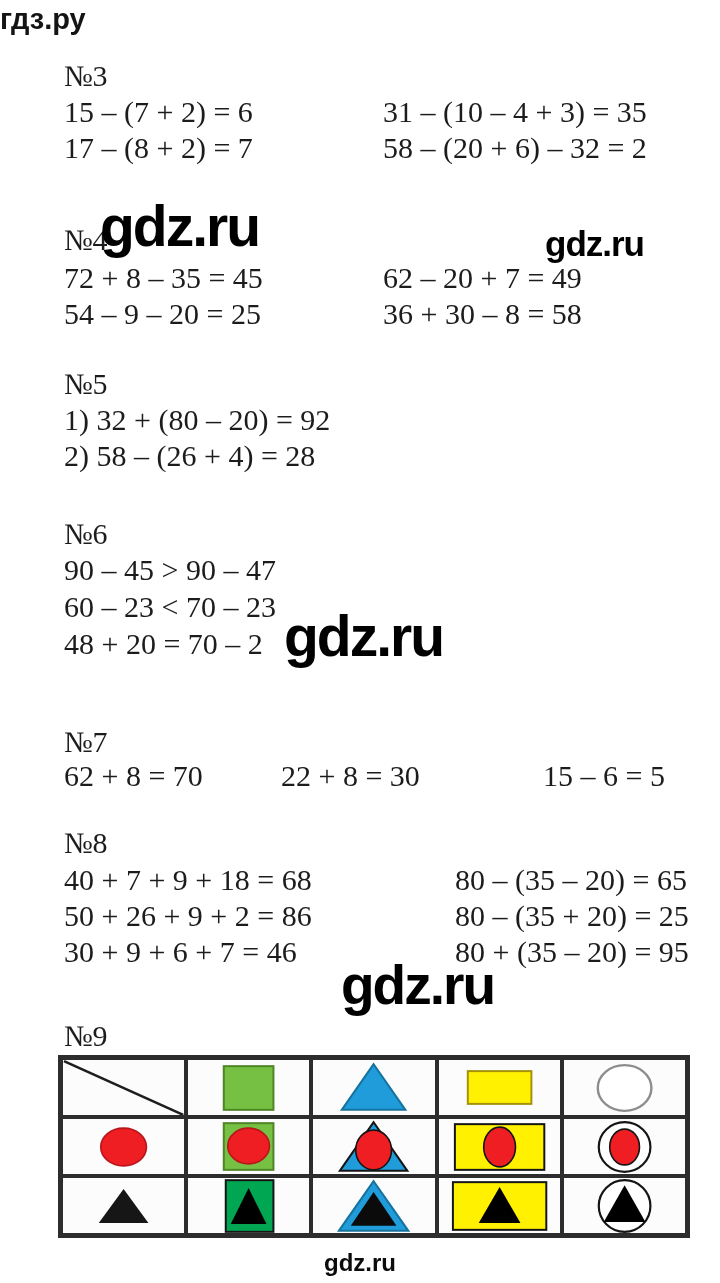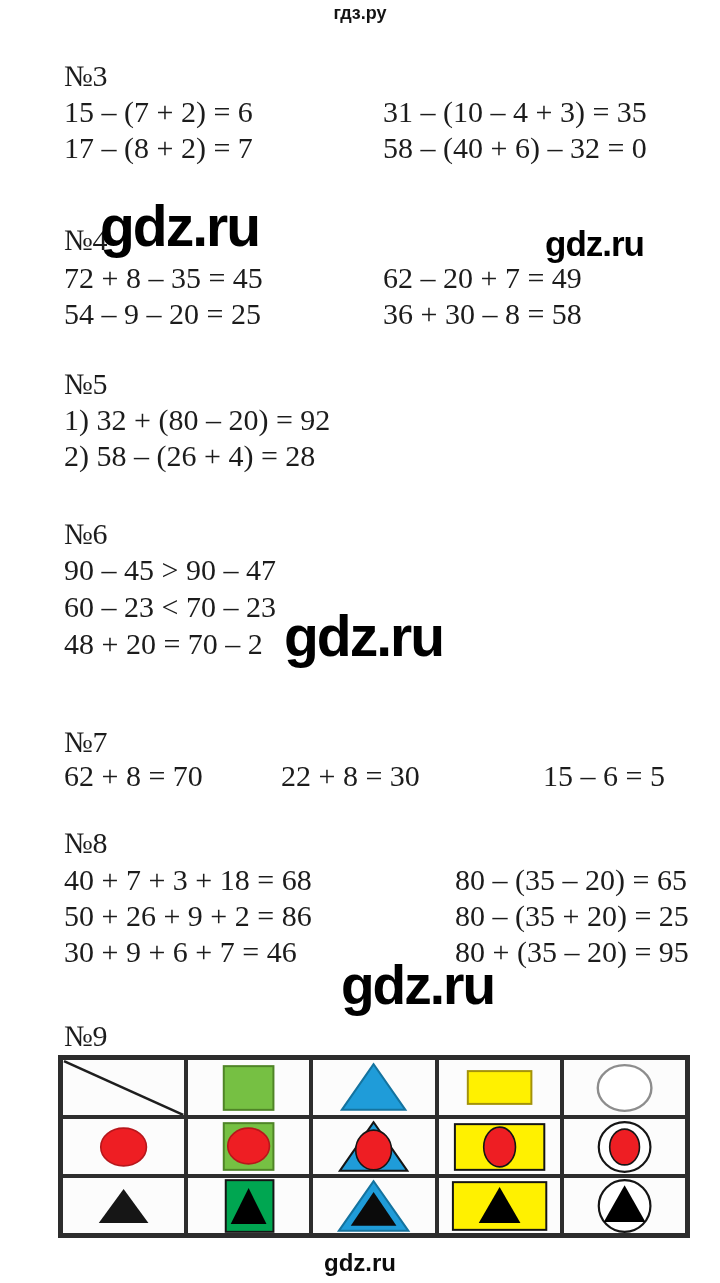--- a/index.html
+++ b/index.html
@@ -1,23 +1,23 @@
 <!DOCTYPE html>
 <html><head>
 <meta charset="utf-8">
 <style>
   html,body{margin:0;padding:0;}
   body{
     width:720px;height:1283px;position:relative;background:#ffffff;overflow:hidden;
     font-family:"Liberation Serif","DejaVu Serif",serif;
   }
   .site-header{
-    position:absolute;top:3px;left:0;width:720px;text-align:center;
+    position:absolute;top:3px;left:0;width:720px;text-align:left;
     font-family:"Liberation Sans","DejaVu Sans",sans-serif;font-weight:bold;
-    font-size:18px;color:#141414;
+    font-size:29px;color:#141414;
   }
   .lbl,.eq{
     position:absolute;font-size:30px;color:#1c1c1c;white-space:pre;line-height:32px;
   }
   .colL{left:64px}
   .colR{left:383px}
   .colR8{left:455px}
   .wm{
     position:absolute;font-family:"Liberation Sans","DejaVu Sans",sans-serif;
     font-weight:bold;color:#000;letter-spacing:-2px;line-height:1;
@@ -42,21 +42,21 @@
 </style>
 </head>
 <body>
 
 <div class="site-header">гдз.ру</div>
 
 <div class="lbl colL" style="top:60px">№3</div>
 <div class="eq colL" style="top:96px">15 – (7 + 2) = 6</div>
 <div class="eq colR" style="top:96px">31 – (10 – 4 + 3) = 35</div>
 <div class="eq colL" style="top:132px">17 – (8 + 2) = 7</div>
-<div class="eq colR" style="top:132px">58 – (40 + 6) – 32 = 0</div>
+<div class="eq colR" style="top:132px">58 – (20 + 6) – 32 = 2</div>
 
 <div class="lbl colL" style="top:224px">№4</div>
 <div class="wm wm-big" style="top:198px;left:100px">gdz.ru</div>
 <div class="wm wm-small" style="top:226px;left:545px">gdz.ru</div>
 <div class="eq colL" style="top:262px">72 + 8 – 35 = 45</div>
 <div class="eq colR" style="top:262px">62 – 20 + 7 = 49</div>
 <div class="eq colL" style="top:298px">54 – 9 – 20 = 25</div>
 <div class="eq colR" style="top:298px">36 + 30 – 8 = 58</div>
 
 <div class="lbl colL" style="top:368px">№5</div>
@@ -68,21 +68,21 @@
 <div class="eq colL" style="top:591px">60 – 23 &lt; 70 – 23</div>
 <div class="eq colL" style="top:628px">48 + 20 = 70 – 2</div>
 <div class="wm wm-big" style="top:608px;left:284px">gdz.ru</div>
 
 <div class="lbl colL" style="top:726px">№7</div>
 <div class="eq" style="top:760px;left:64px">62 + 8 = 70</div>
 <div class="eq" style="top:760px;left:281px">22 + 8 = 30</div>
 <div class="eq" style="top:760px;left:543px">15 – 6 = 5</div>
 
 <div class="lbl colL" style="top:827px">№8</div>
-<div class="eq colL" style="top:864px">40 + 7 + 3 + 18 = 68</div>
+<div class="eq colL" style="top:864px">40 + 7 + 9 + 18 = 68</div>
 <div class="eq colR8" style="top:864px">80 – (35 – 20) = 65</div>
 <div class="eq colL" style="top:900px">50 + 26 + 9 + 2 = 86</div>
 <div class="eq colR8" style="top:900px">80 – (35 + 20) = 25</div>
 <div class="eq colL" style="top:936px">30 + 9 + 6 + 7 = 46</div>
 <div class="eq colR8" style="top:936px">80 + (35 – 20) = 95</div>
 <div class="wm wm-big" style="top:958px;left:341px;font-size:55px">gdz.ru</div>
 
 <div class="lbl colL" style="top:1020px">№9</div>
 
 <div class="shape-table">

